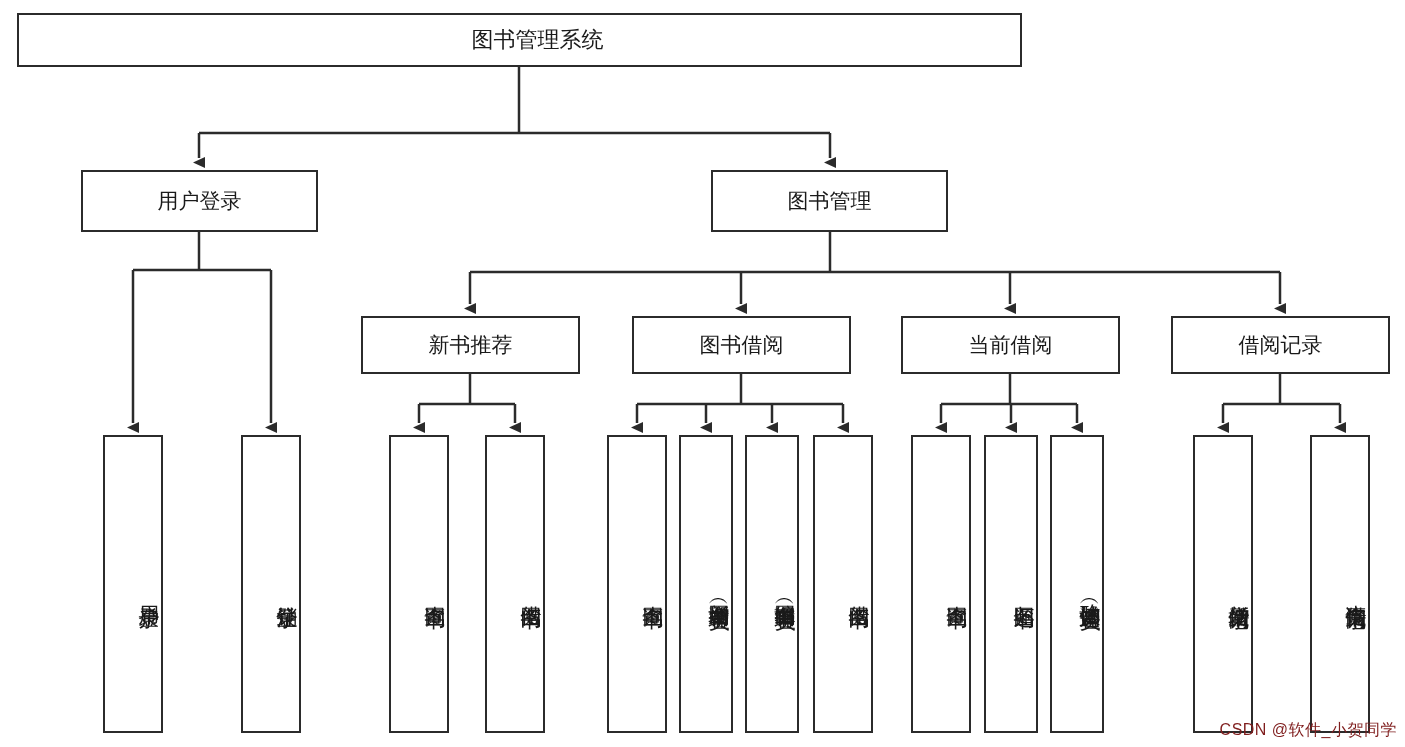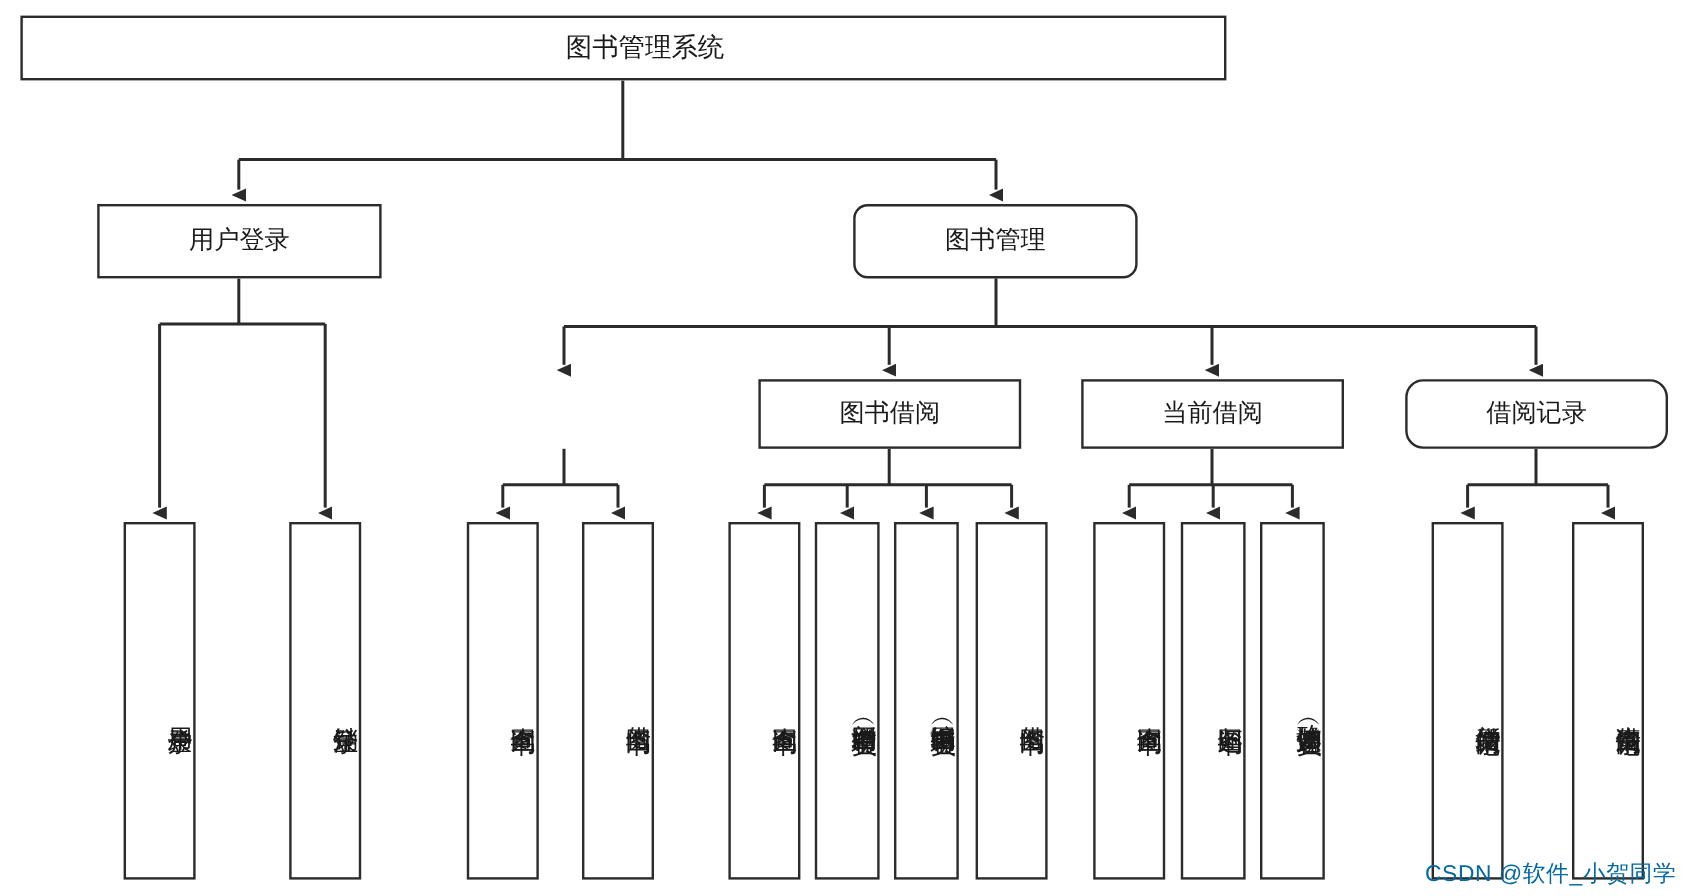--- a/index.html
+++ b/index.html
@@ -55,22 +55,22 @@
   }
   .node.vert span {
     display: block;
     writing-mode: vertical-rl;
     text-orientation: upright;
   }
   .watermark {
     position: absolute;
     right: 8px;
     bottom: 6px;
-    font-size: 19px;
-    color: #0369a1;
+    font-size: 16px;
+    color: #7f1d1d;
     letter-spacing: 0.5px;
     white-space: nowrap;
   }
 </style>
 </head>
 <body>
 
 <div id="canvas">
 
   <svg class="edges" viewBox="0 0 1405 747">
@@ -123,31 +123,34 @@
     </g>
   </svg>
 
   <div class="node root" style="left:17px; top:13px; width:1005px; height:54px;padding-left:36px;">
     <span>图书管理系统</span>
   </div>
 
   <div class="node horiz" style="left:81px; top:170px; width:237px; height:62px;">
     <span>用户登录</span>
   </div>
-  <div class="node horiz" style="left:711px; top:170px; width:237px; height:62px;border-radius:12px;">
+  <div class="node horiz" style="left:711px; top:170px; width:237px; height:62px;">
     <span>图书管理</span>
   </div>
 
+  <div class="node horiz" style="left:361px; top:316px; width:219px; height:58px;">
+    <span>新书推荐</span>
+  </div>
   <div class="node horiz" style="left:901px; top:316px; width:219px; height:58px;">
     <span>当前借阅</span>
   </div>
   <div class="node horiz" style="left:632px; top:316px; width:219px; height:58px;">
     <span>图书借阅</span>
   </div>
-  <div class="node horiz" style="left:1171px; top:316px; width:219px; height:58px;border-radius:15px;">
+  <div class="node horiz" style="left:1171px; top:316px; width:219px; height:58px;">
     <span>借阅记录</span>
   </div>
 
   <div class="node vert" style="left:103px; top:435px; width:60px; height:298px;">
     <span>用户登录</span>
   </div>
   <div class="node vert" style="left:241px; top:435px; width:60px; height:298px;">
     <span>注销登录</span>
   </div>
 

